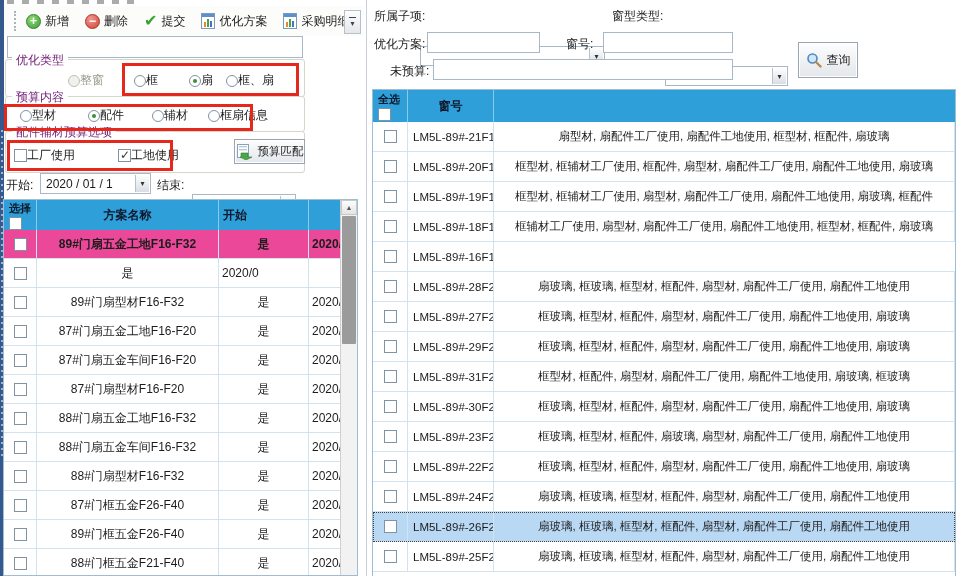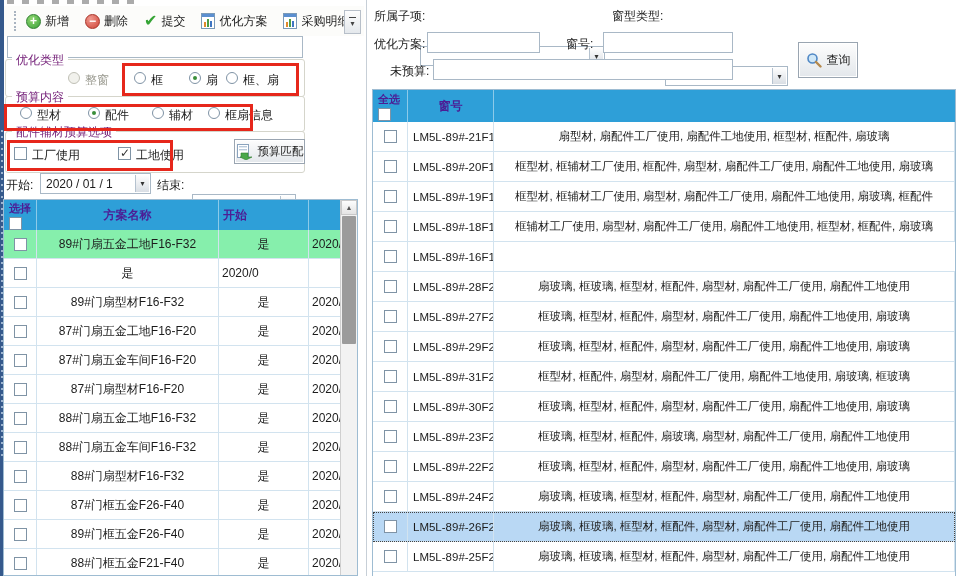--- a/index.html
+++ b/index.html
@@ -29,50 +29,50 @@
   .overflow-btn { left:344px; top:10px; width:17px; height:24px; border:1px solid #b7bfc9; background:linear-gradient(#fdfdfd,#e4e8ec);
      display:flex; flex-direction:column; align-items:center; justify-content:center; font-size:8px; color:#444; }
   .overflow-btn .bar { width:7px; height:1px; background:#444; margin-bottom:1px; }
 
   .txt-input { border:1px solid #a9b8c6; background:#fff; }
   .name-filter { left:7px; top:36px; width:296px; height:22px; }
 
   
   .gbox { border:1px solid #d5d5cb; border-radius:3px; background:#fff; }
   .gbox-label { position:absolute; top:-8px; left:6px; background:#fff; padding:0 4px; color:#701a75; }
-  .opt { position:absolute; display:flex; gap:5px; white-space:nowrap; }
+  .opt { position:absolute; display:flex; align-items:center; white-space:nowrap; }
   .radio { width:12px; height:12px; border:1px solid #7f93a5; border-radius:50%; background:#fff; position:relative; flex:none; }
   .radio.on::after { content:""; position:absolute; left:3px; top:3px; width:4px; height:4px; border-radius:50%; background:#3a8f3a; }
   .radio.disabled { background:#f1f1ec; border-color:#c0c0b6; }
   .opt.dis { color:#9a9a90; }
   .cb { width:13px; height:13px; border:1px solid #7f93a5; background:#fff; position:relative; flex:none; }
   .cb.on::after { content:"✓"; position:absolute; left:1px; top:-2px; font-size:12px; font-weight:bold; color:#333; }
 
   .red-box { border:3px solid #e6271b; background:transparent; pointer-events:none; z-index:30; }
 
   
   .push-btn { border:1px solid #9aa5b1; background:linear-gradient(#fdfdfd,#e3e7eb); box-shadow:inset 0 0 0 1px #fff;
      display:flex; align-items:center; justify-content:center; gap:5px; cursor:default; }
 
   
   .dfield { border:1px solid #a9b8c6; background:#fff; display:flex; align-items:center; position:relative; padding-left:5px; }
   .dbtn { position:absolute; right:1px; top:1px; bottom:1px; width:14px; background:linear-gradient(#fefefe,#d9dee4);
      border-left:1px solid #b5c2cf; display:flex; align-items:center; justify-content:center; font-size:8px; color:#333; }
   .flabel { white-space:nowrap; }
 
   
-  .thead { background:#2e9fd8; color:#4c1d95; font-weight:600; }
+  .thead { background:#2e9fd8; color:#0f172a; font-weight:600; }
   .hcell { border-right:1px solid rgba(255,255,255,.45); display:flex; align-items:center; justify-content:center; overflow:hidden; white-space:nowrap; }
   .hcell.stack { flex-direction:column; align-items:flex-start; justify-content:center; padding-left:5px; gap:1px; }
   .hcell .cb { background:#fff; }
 
   .ltable { left:3px; top:199px; width:355px; height:377px; border:1px solid #9ebcd2; background:#fff; overflow:hidden; }
   .lhead { display:grid; grid-template-columns:33px 182px 90px 33px; height:30px; width:338px; }
   .lrow  { display:grid; grid-template-columns:33px 182px 90px 33px; height:29px; width:338px; border-bottom:1px solid #d2e3ef; background:#fff; }
-  .lrow.sel { background:#86efac; }
+  .lrow.sel { background:#ec4899;font-weight:bold; }
   .lc { border-right:1px solid #d2e3ef; display:flex; align-items:center; justify-content:center; overflow:hidden; white-space:nowrap; }
   .lc.c-start { justify-content:flex-start; padding-left:3px; }
 
   .vscroll { position:absolute; right:0; top:0; bottom:0; width:17px; background:#f2f2f2; border-left:1px solid #cfcfcf; }
   .vscroll .sarrow { height:15px; background:linear-gradient(#fdfdfd,#e4e4e4); border:1px solid #c9c9c9; font-size:7px; color:#555;
      display:flex; align-items:center; justify-content:center; }
   .vscroll .thumb { position:absolute; left:1px; right:1px; top:16px; height:128px; background:#9b9b9b; border-radius:1px; }
 
   .divider { left:366px; top:0; width:1px; height:576px; background:#c7cfd7; }
 

